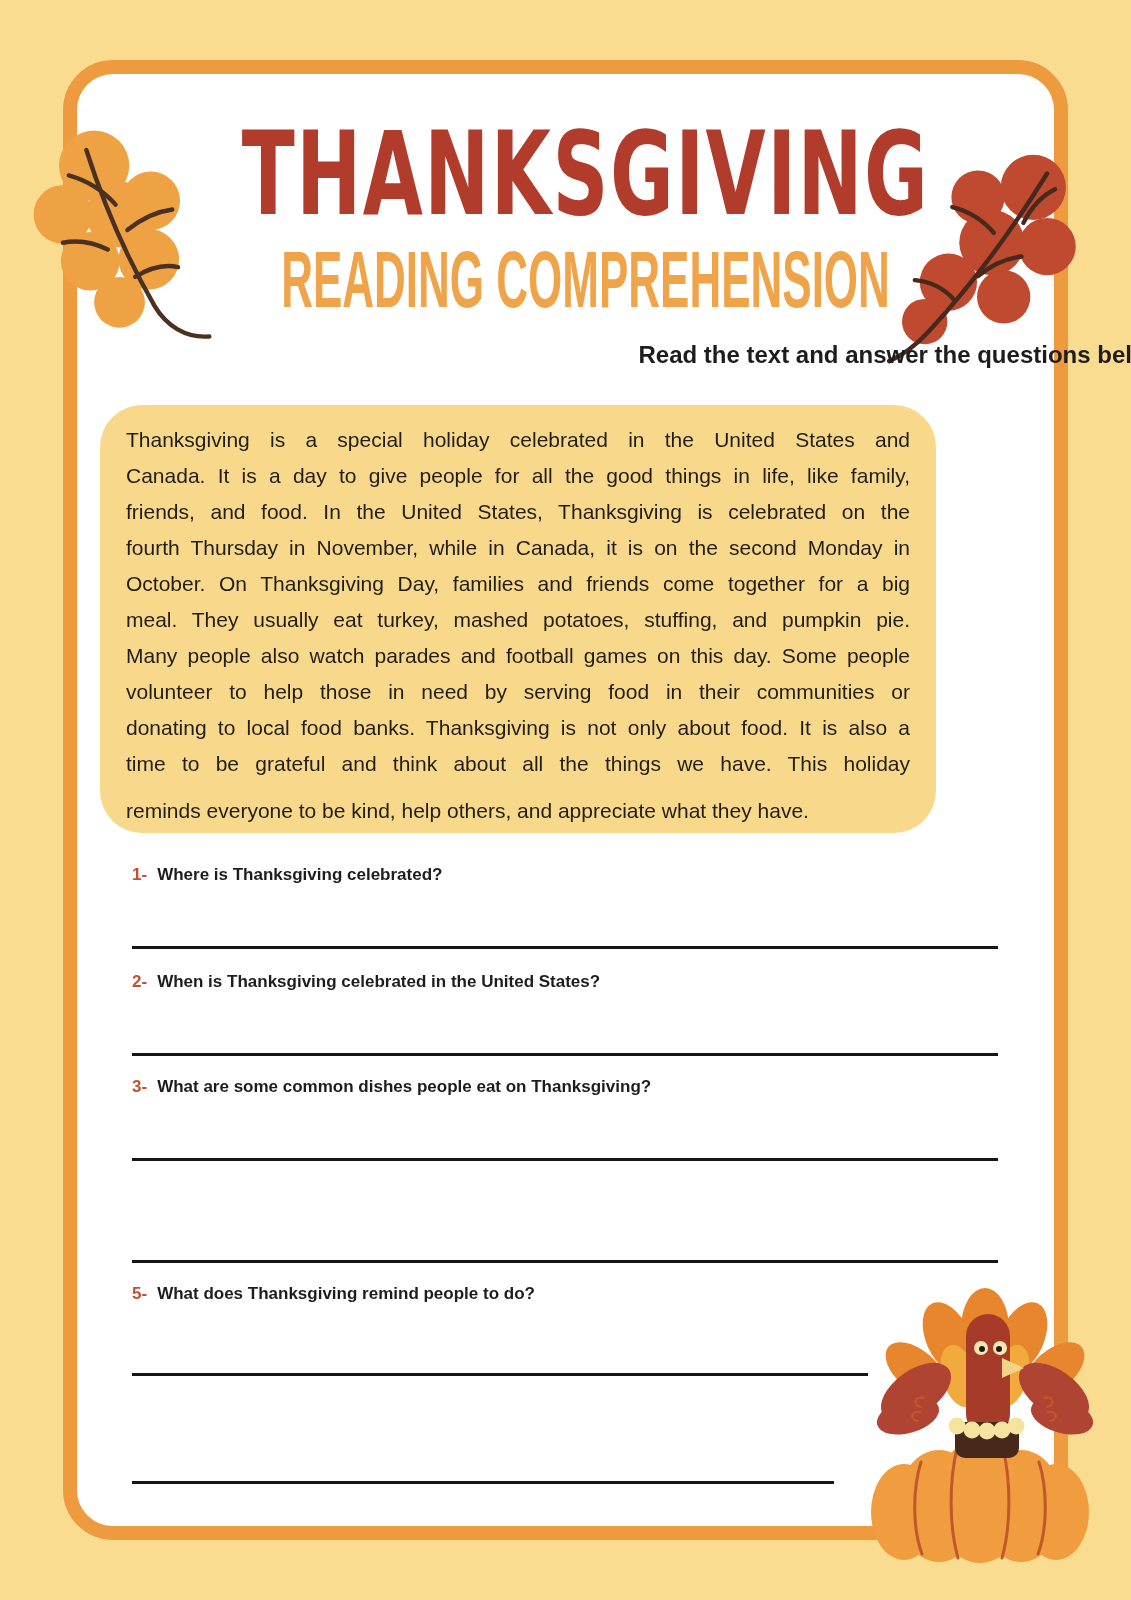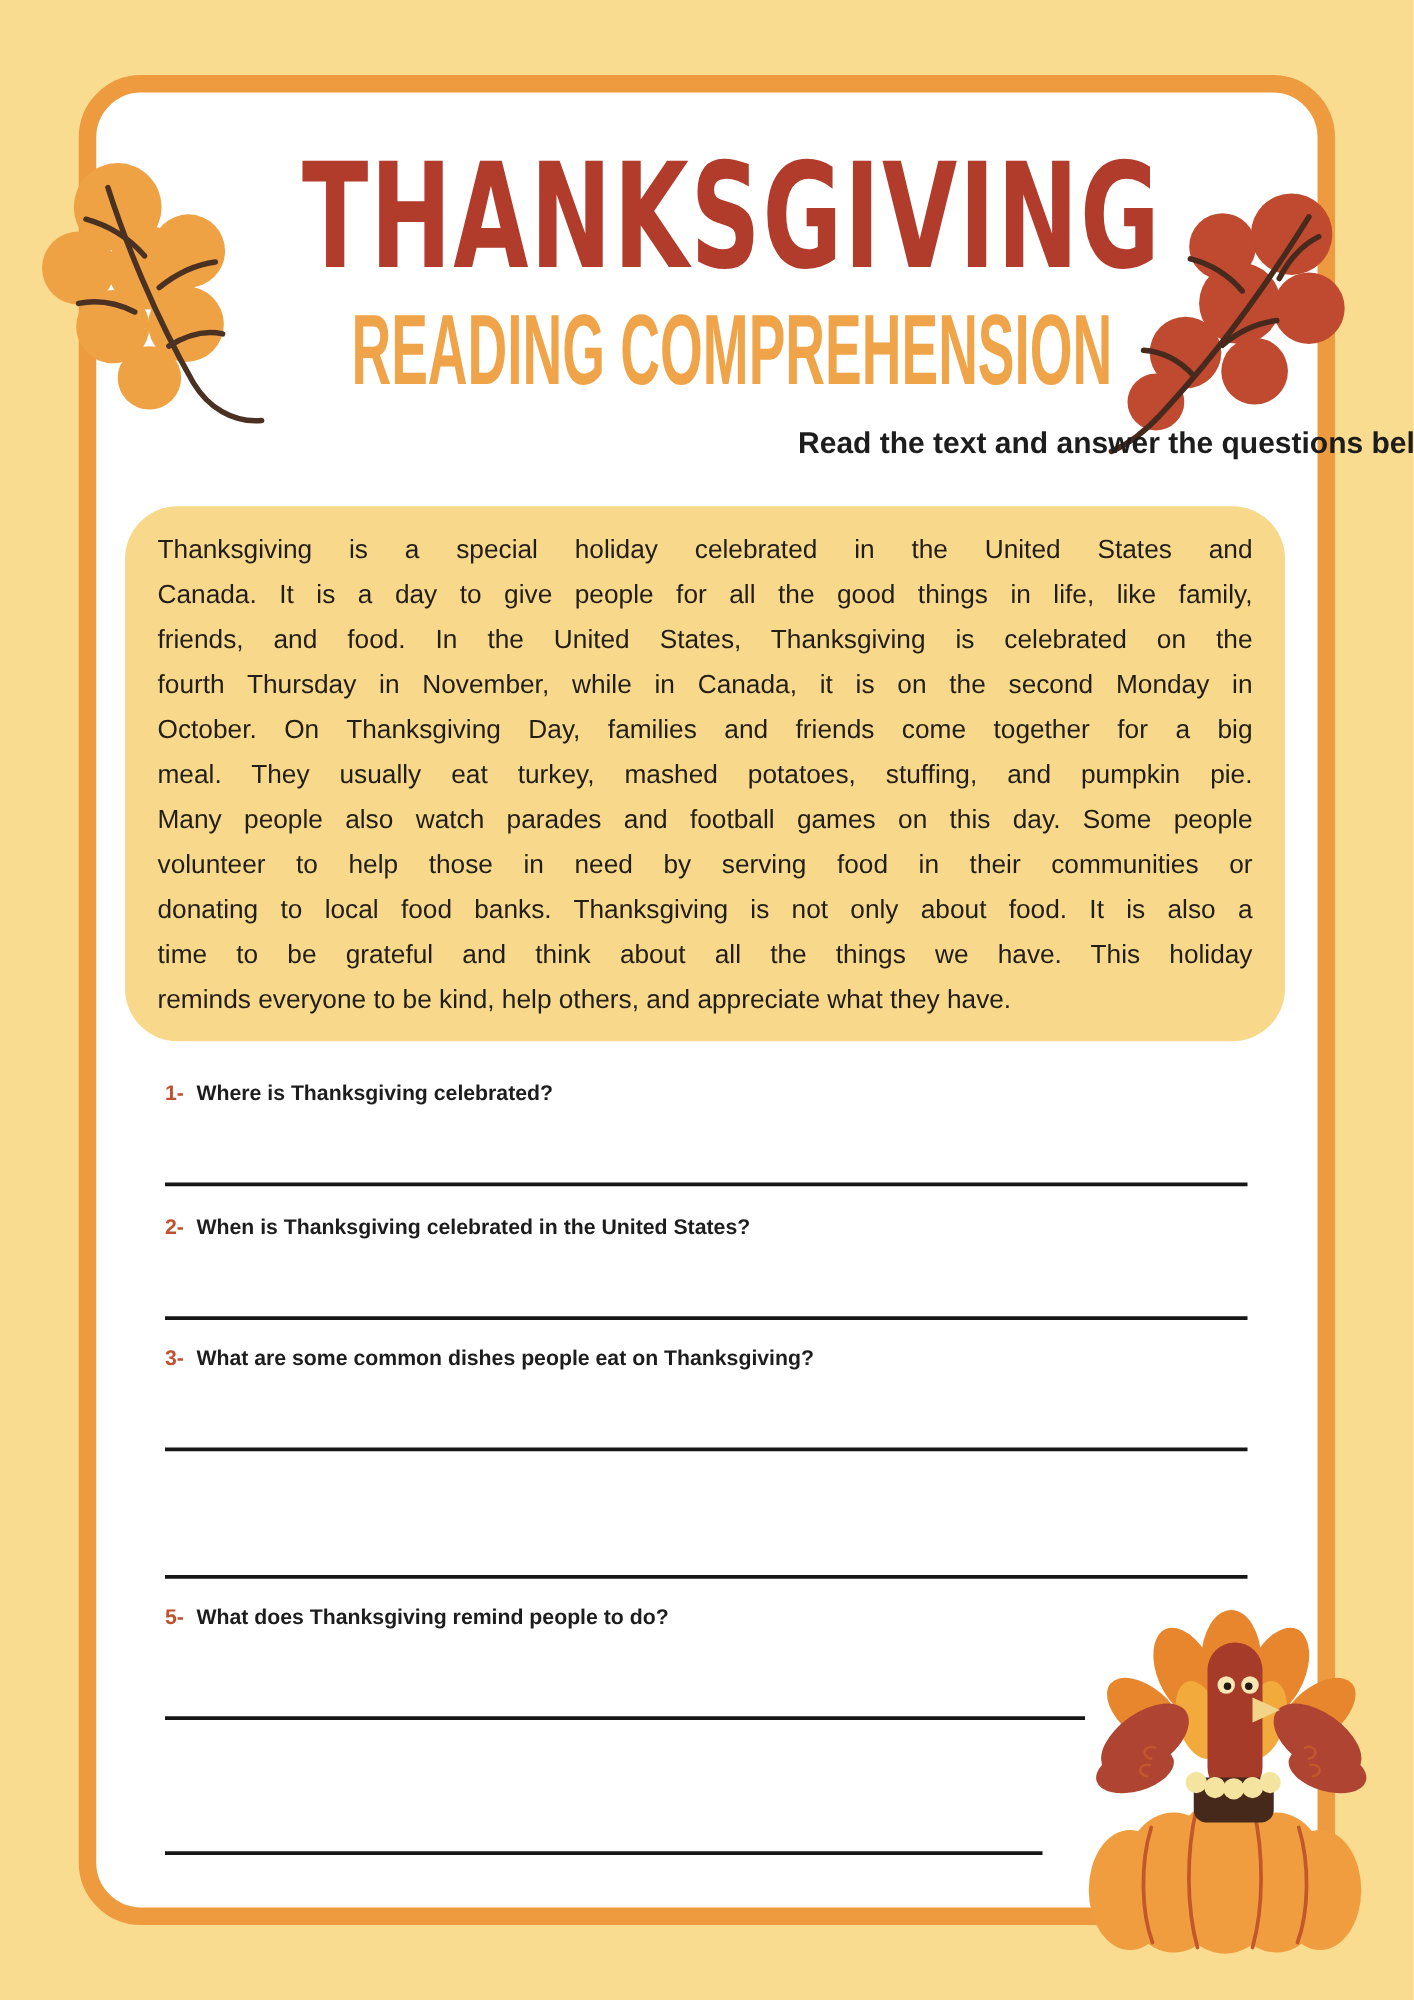--- a/index.html
+++ b/index.html
@@ -43,36 +43,36 @@
   .instruction{
     position:absolute;left:0;top:341px;width:100%;
     text-align:right;
     font-weight:bold;
     font-size:24px;line-height:1.2;
     color:#1d1d1d;
   }
   .passage-box{
     position:absolute;
     left:100px;top:405px;
-    width:928px;height:428px;
+    width:836px;height:428px;
     box-sizing:border-box;
     background:#f8d88a;
     border-radius:42px;
     padding:17px 26px 14px 26px;
     color:#211d17;
   }
   .pline{
     font-size:21px;
     line-height:36px;
     white-space:nowrap;
     text-align:justify;
     text-align-last:justify;
     white-space:normal;
   }
-  .pline.last{text-align-last:left;}
+  .pline.last{text-align-last:left;margin-top:11px;}
   .question{
     position:absolute;left:132px;
     font-size:17px;font-weight:bold;
     color:#1d1d1d;white-space:nowrap;
   }
   .qnum{color:#c0512f;margin-right:10px;}
   .answer-line{
     position:absolute;left:132px;height:0;
     border-top:3px solid #161616;
   }

